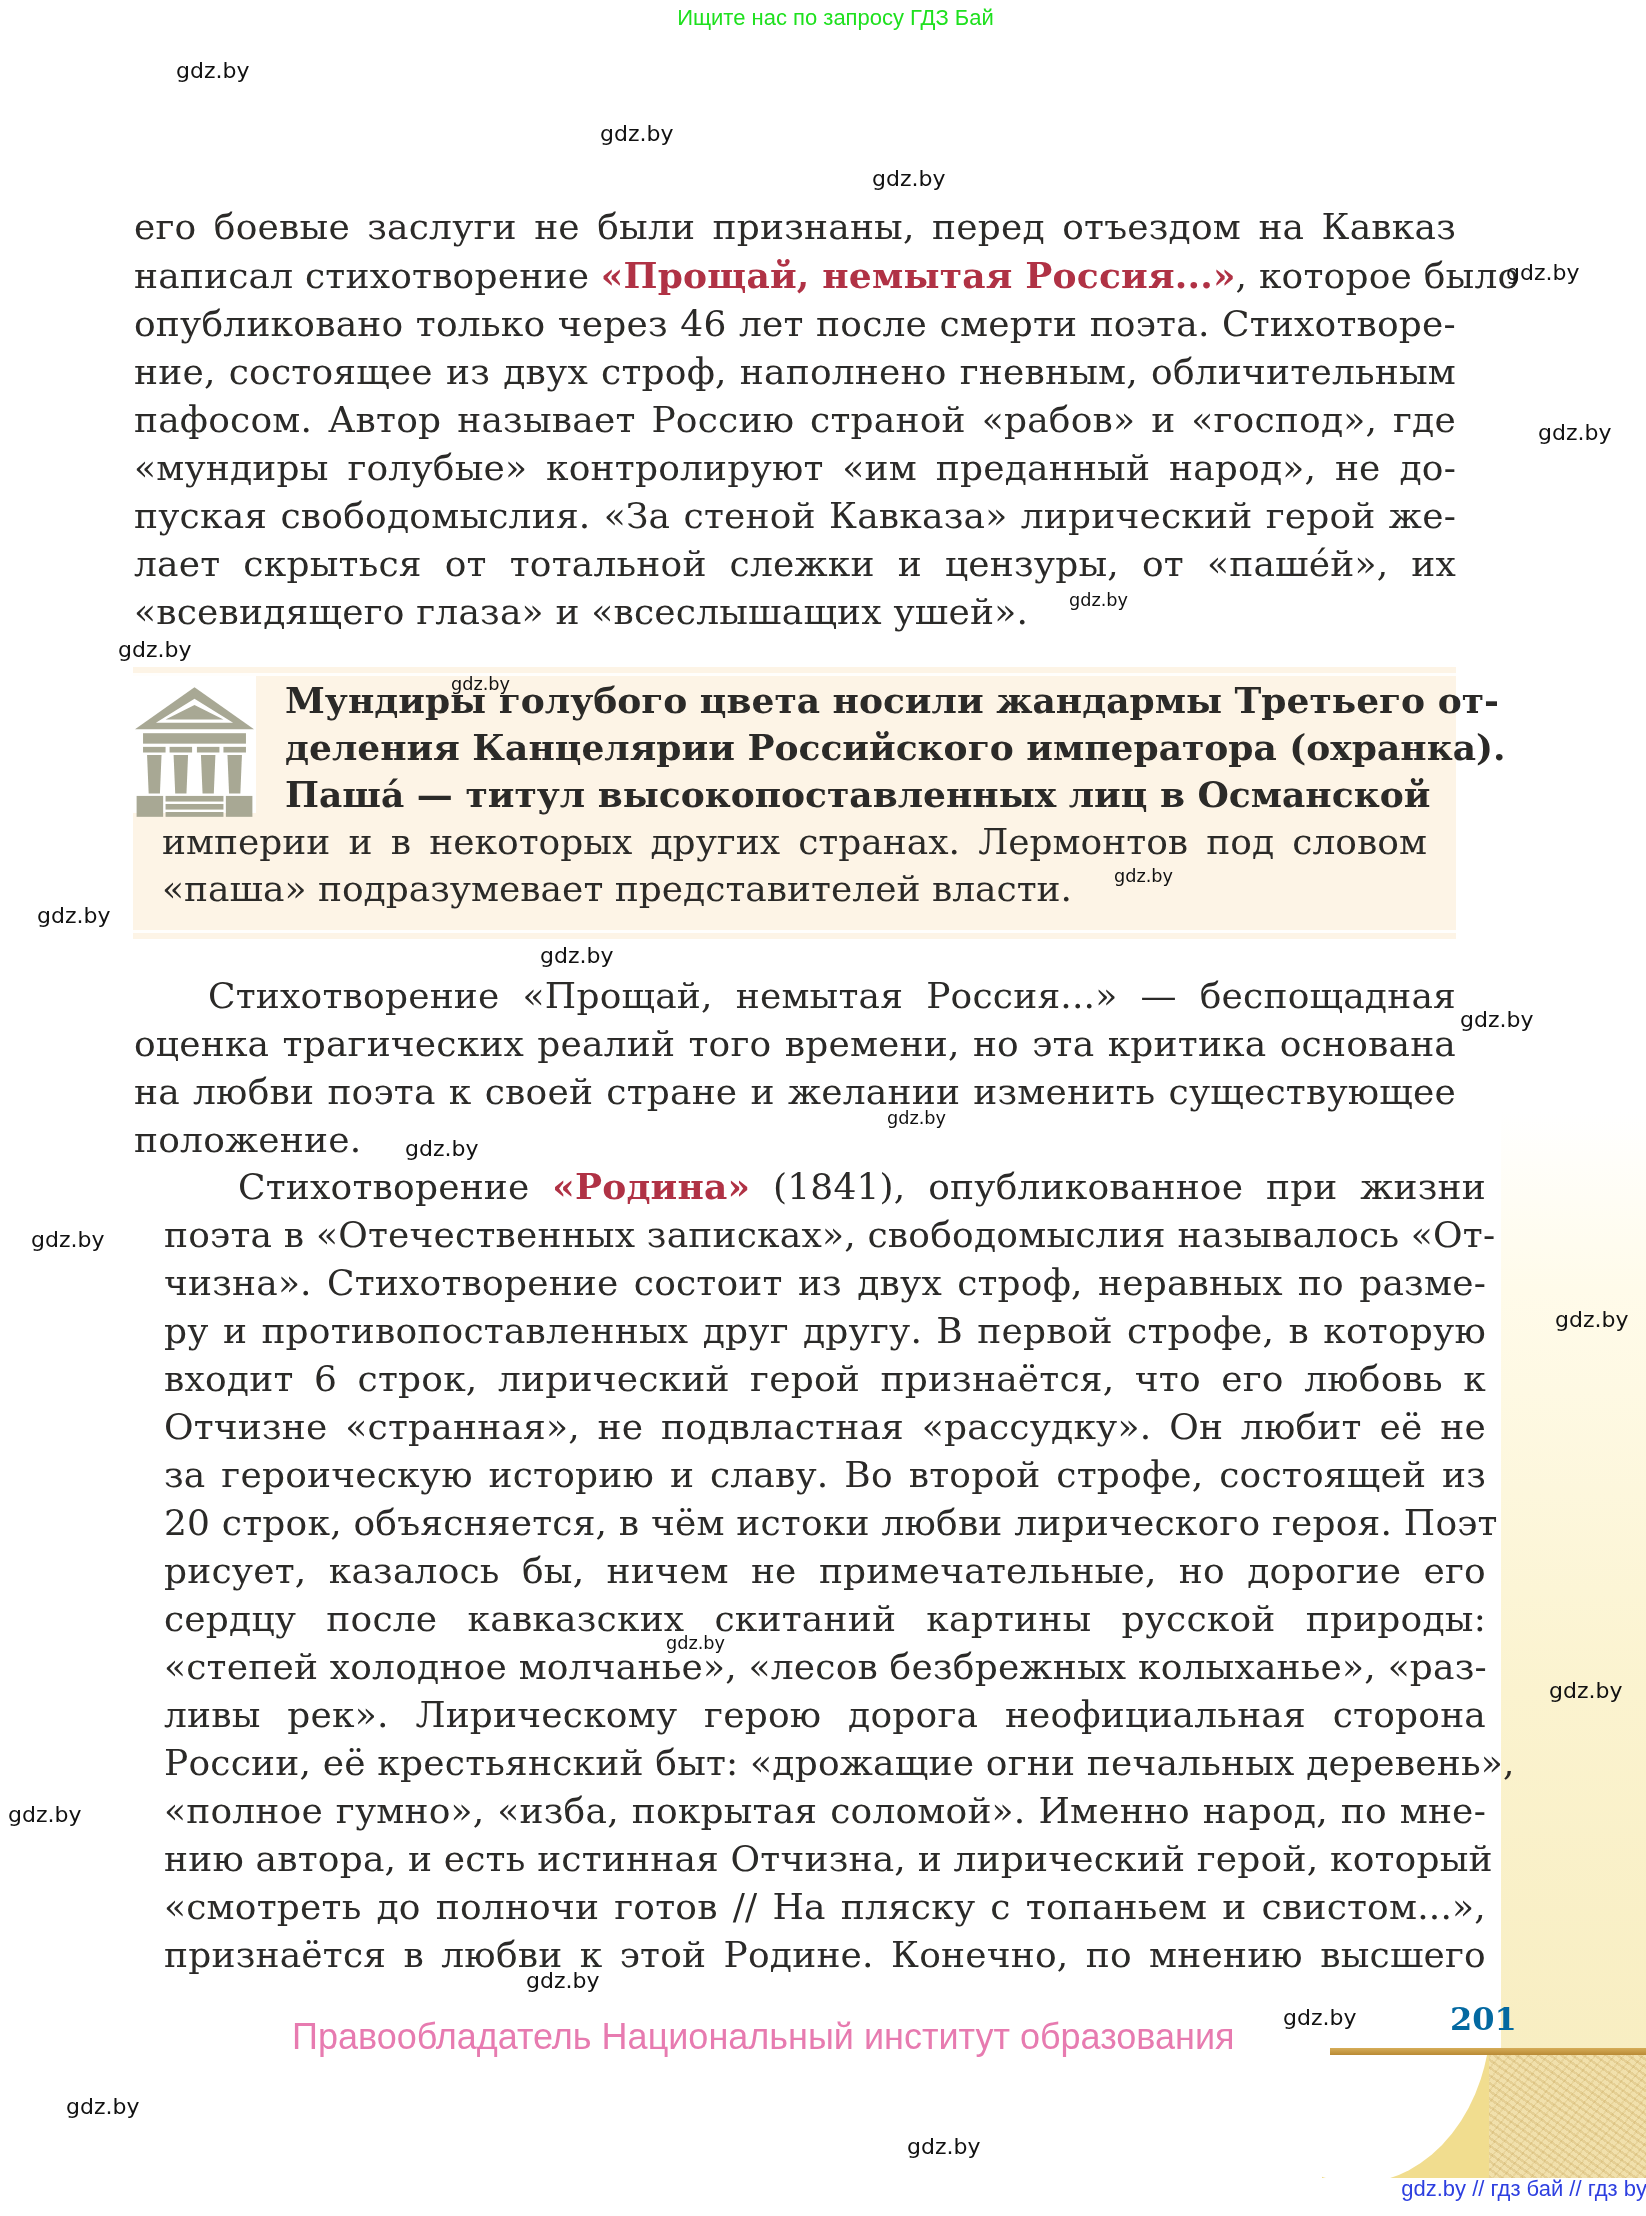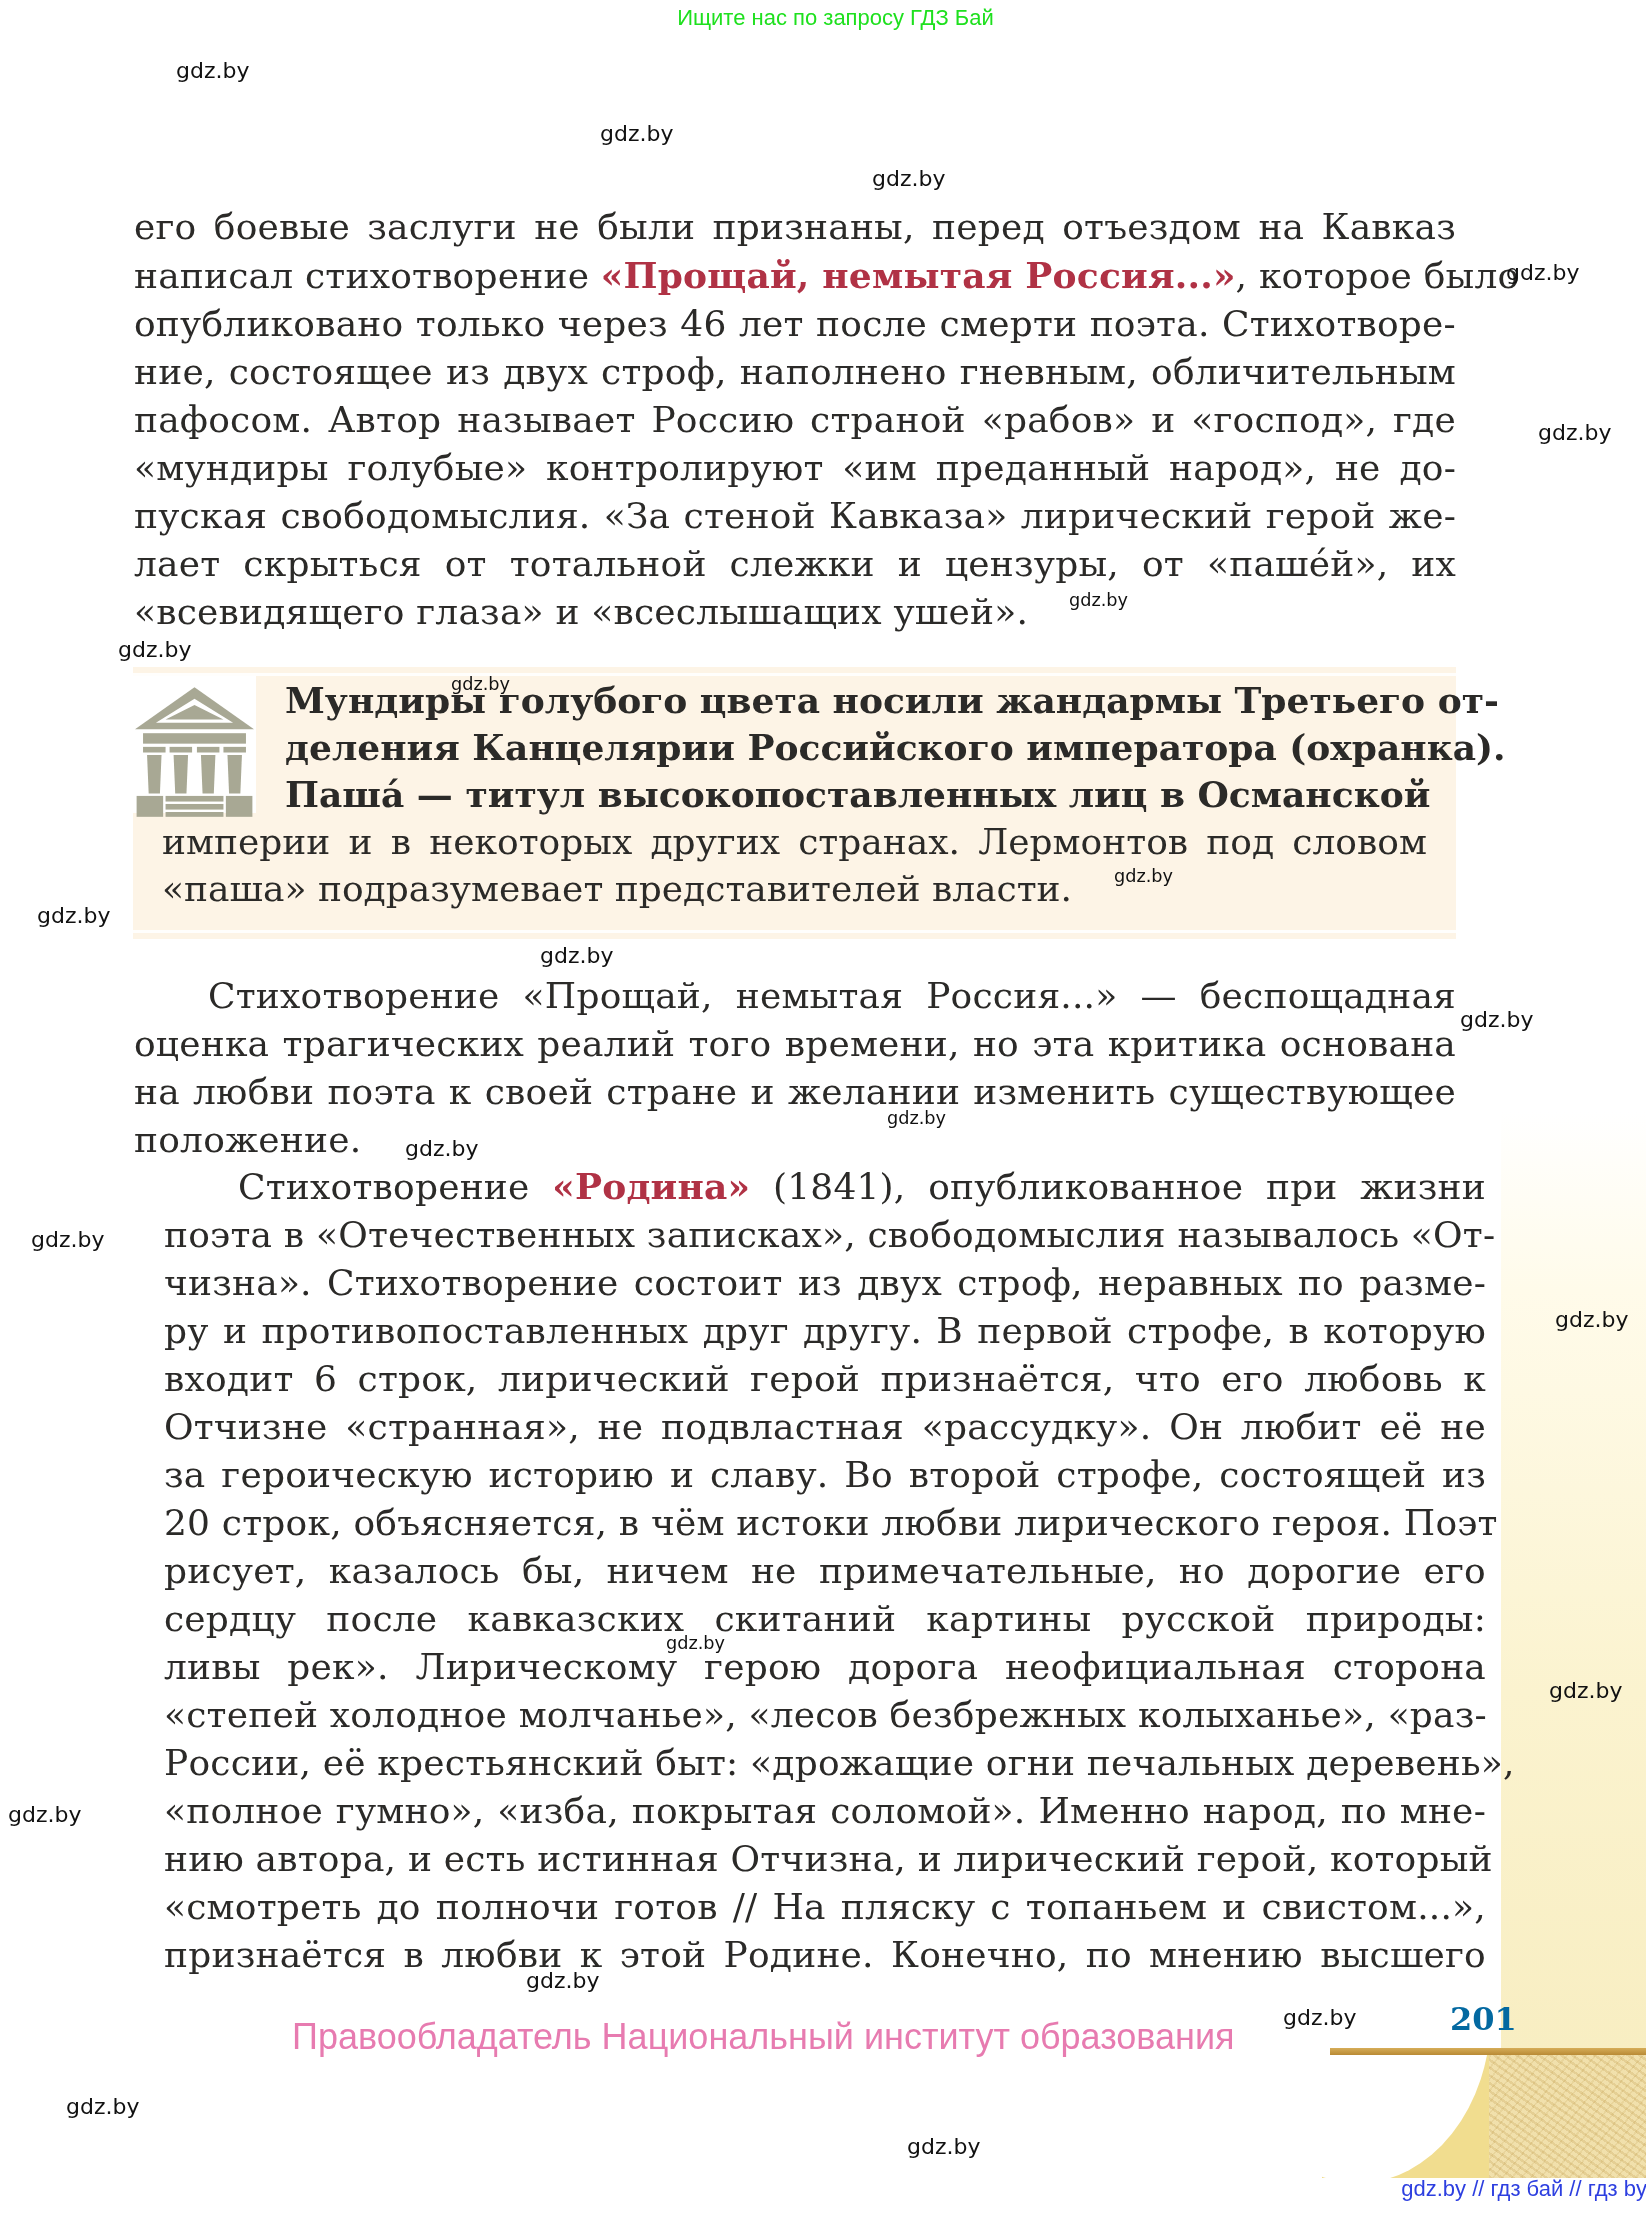--- a/index.html
+++ b/index.html
@@ -156,22 +156,22 @@
   <span class="line indent"><span>Стихотворение </span><span class="hl">«Родина»</span><span> (1841), опубликованное при жизни</span></span>
   <span class="line">поэта в «Отечественных записках», свободомыслия называлось «От-</span>
   <span class="line">чизна». Стихотворение состоит из двух строф, неравных по разме-</span>
   <span class="line">ру и противопоставленных друг другу. В первой строфе, в которую</span>
   <span class="line">входит 6 строк, лирический герой признаётся, что его любовь к</span>
   <span class="line">Отчизне «странная», не подвластная «рассудку». Он любит её не</span>
   <span class="line">за героическую историю и славу. Во второй строфе, состоящей из</span>
   <span class="line">20 строк, объясняется, в чём истоки любви лирического героя. Поэт</span>
   <span class="line">рисует, казалось бы, ничем не примечательные, но дорогие его</span>
   <span class="line">сердцу после кавказских скитаний картины русской природы:</span>
+  <span class="line">«степей холодное молчанье», «лесов безбрежных колыханье», «раз-</span>
   <span class="line">ливы рек». Лирическому герою дорога неофициальная сторона</span>
-  <span class="line">«степей холодное молчанье», «лесов безбрежных колыханье», «раз-</span>
   <span class="line">России, её крестьянский быт: «дрожащие огни печальных деревень»,</span>
   <span class="line">«полное гумно», «изба, покрытая соломой». Именно народ, по мне-</span>
   <span class="line">нию автора, и есть истинная Отчизна, и лирический герой, который</span>
   <span class="line">«смотреть до полночи готов // На пляску с топаньем и свистом...»,</span>
   <span class="line">признаётся в любви к этой Родине. Конечно, по мнению высшего</span>
 </div>
 
 <div id="page-number">201</div>
 <div id="copyright">Правообладатель Национальный институт образования</div>
 <div id="footer-links">gdz.by  //  гдз бай  //  гдз by</div>

